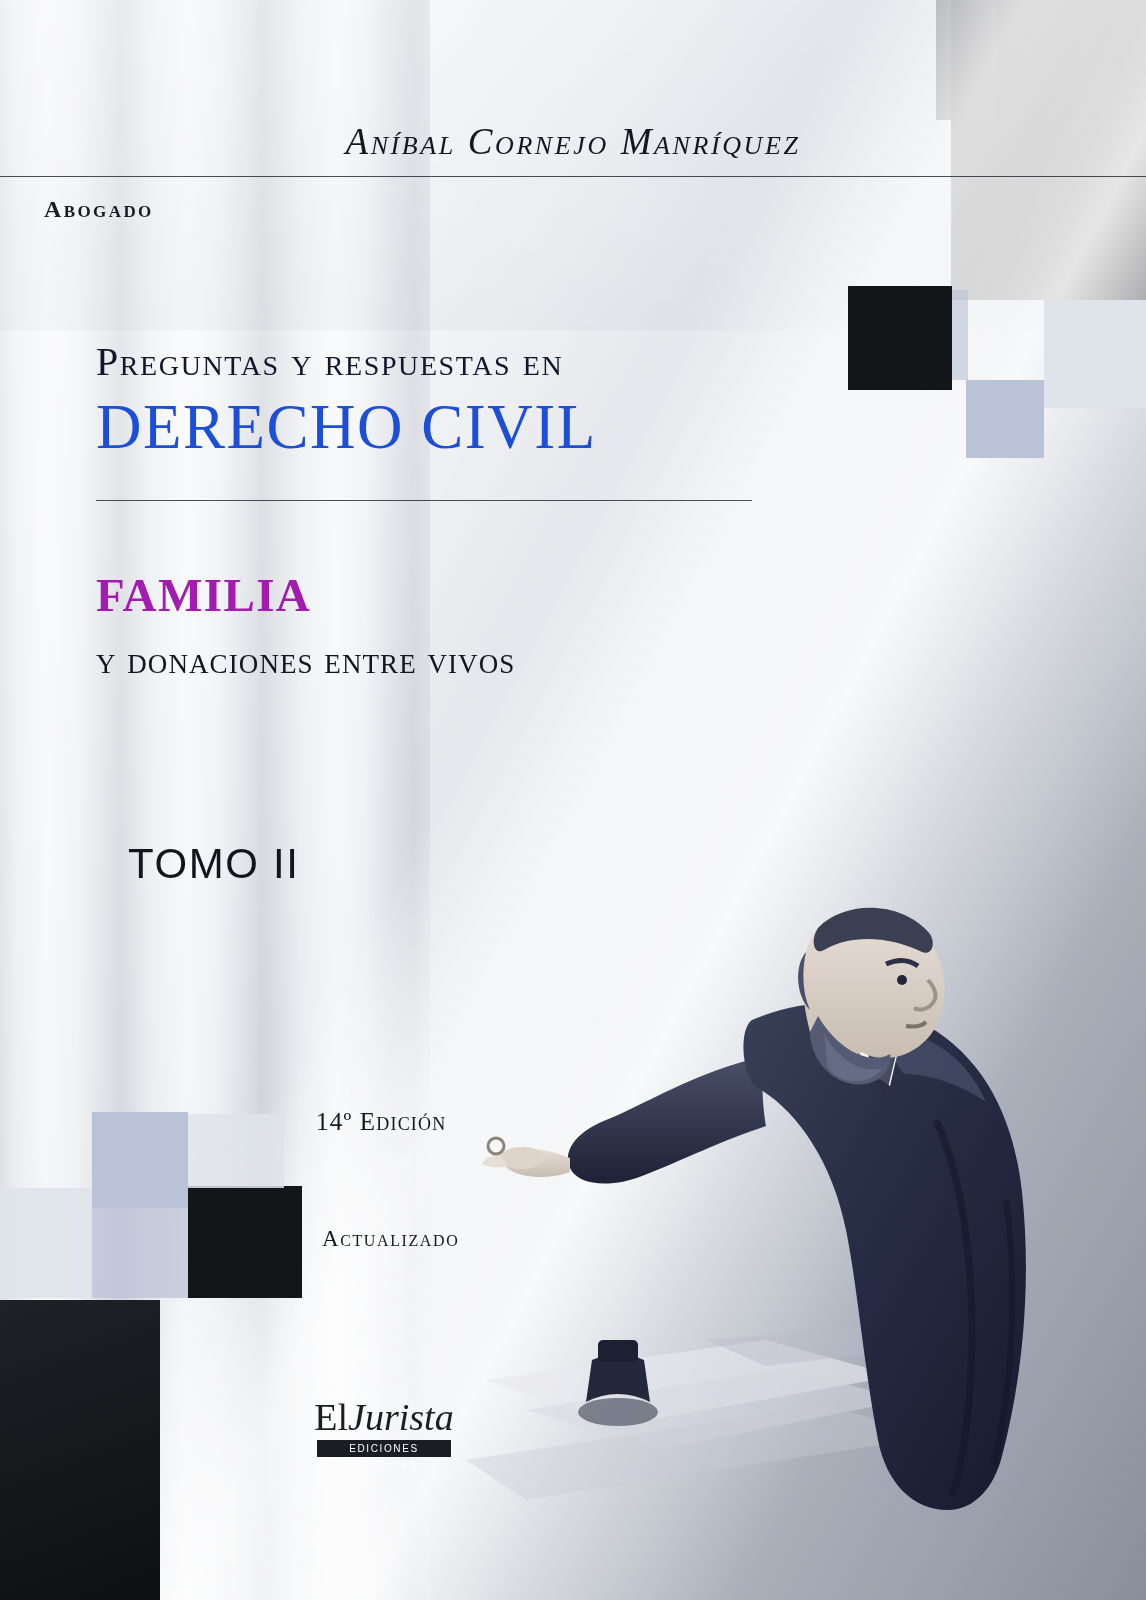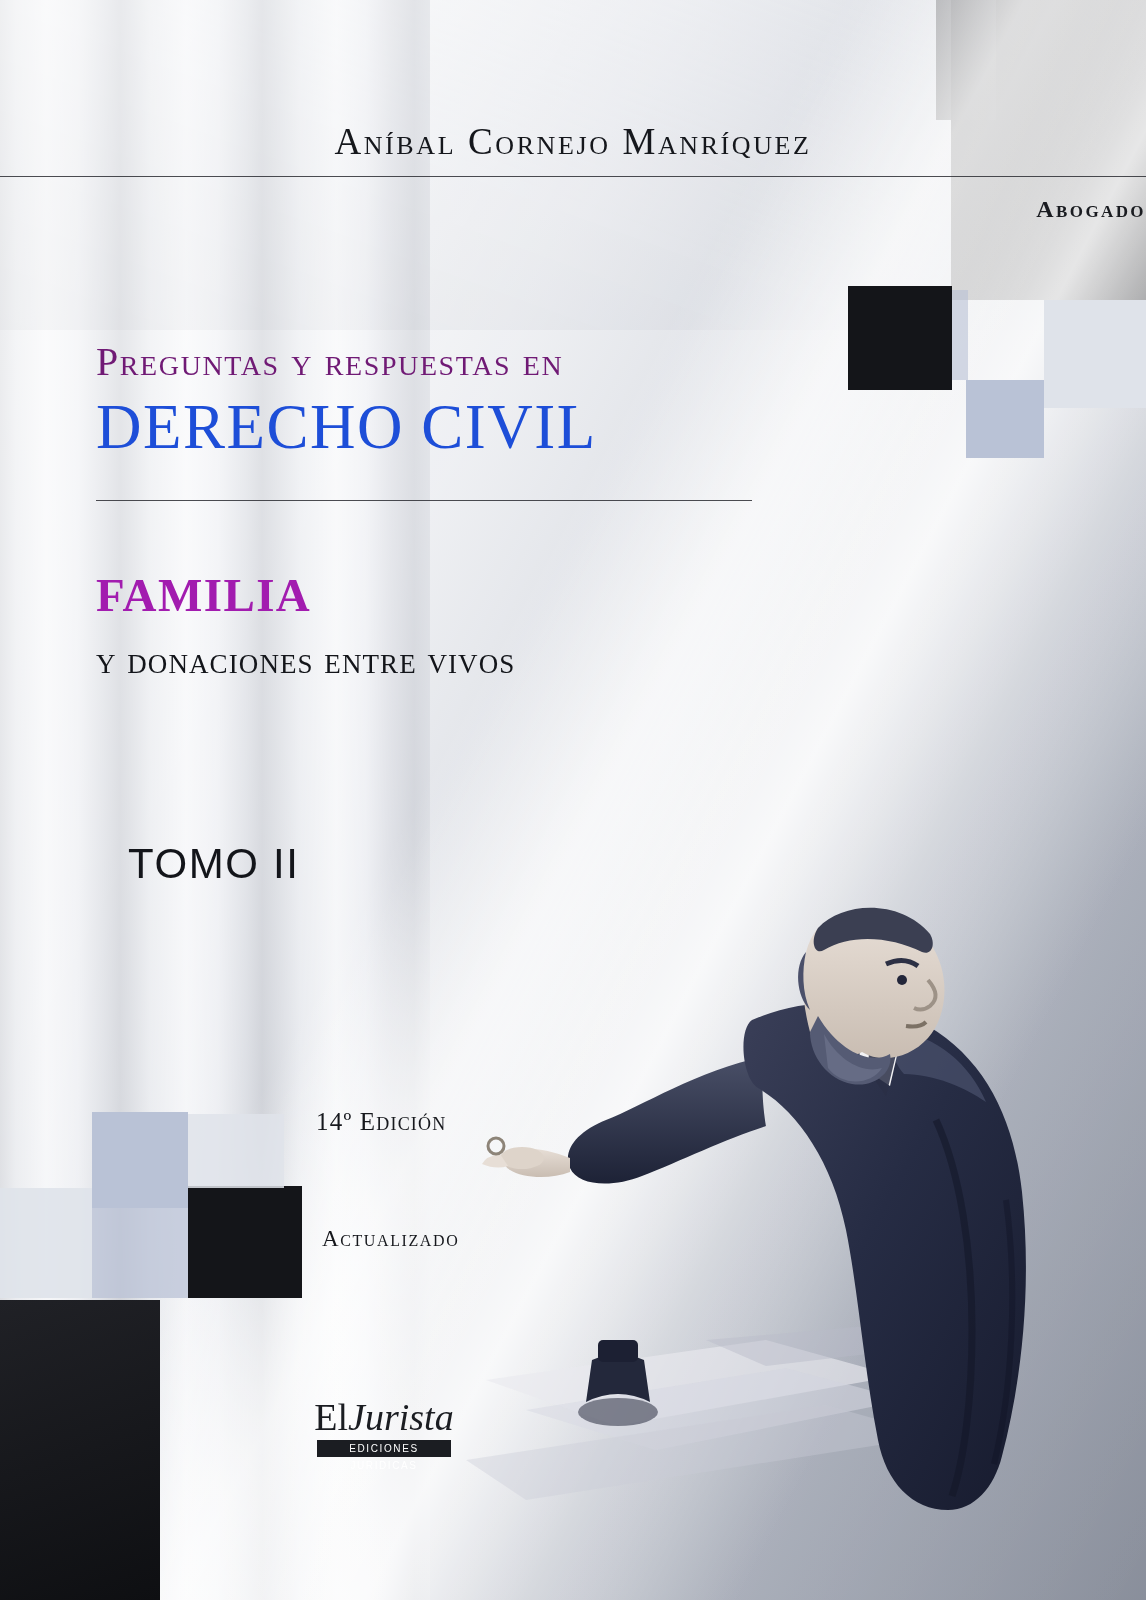--- a/index.html
+++ b/index.html
@@ -113,44 +113,46 @@
   }
   .author {
     position: absolute;
     left: 0; right: 0; top: 120px;
     text-align: center;
     font-size: 37px;
     letter-spacing: 2.6px;
     color: #15171c;
     font-variant: small-caps;
     font-family: "Liberation Serif", serif;
+    font-style: italic;
   }
   .author-role {
     position: absolute;
     left: 0; right: 0; top: 196px;
-    text-align: right;
+    text-align: left;
     font-size: 24px;
     letter-spacing: 2.4px;
     color: #1a1c21;
     font-variant: small-caps;
     font-weight: bold;
     font-family: "Liberation Serif", serif;
+    padding-left: 44px;
   }
 
   
   .title-wrap {
     position: absolute;
     left: 96px;
     top: 338px;
     width: 700px;
   }
   .title-kicker {
     font-size: 40px;
     letter-spacing: 1.6px;
-    color: #701a75;
+    color: #0f172a;
     font-variant: small-caps;
     white-space: nowrap;
     font-family: "Liberation Serif", serif;
   }
   .title-main {
     font-size: 63px;
     letter-spacing: 1.5px;
     color: #1d4ed8;
     margin-top: 6px;
     white-space: nowrap;

